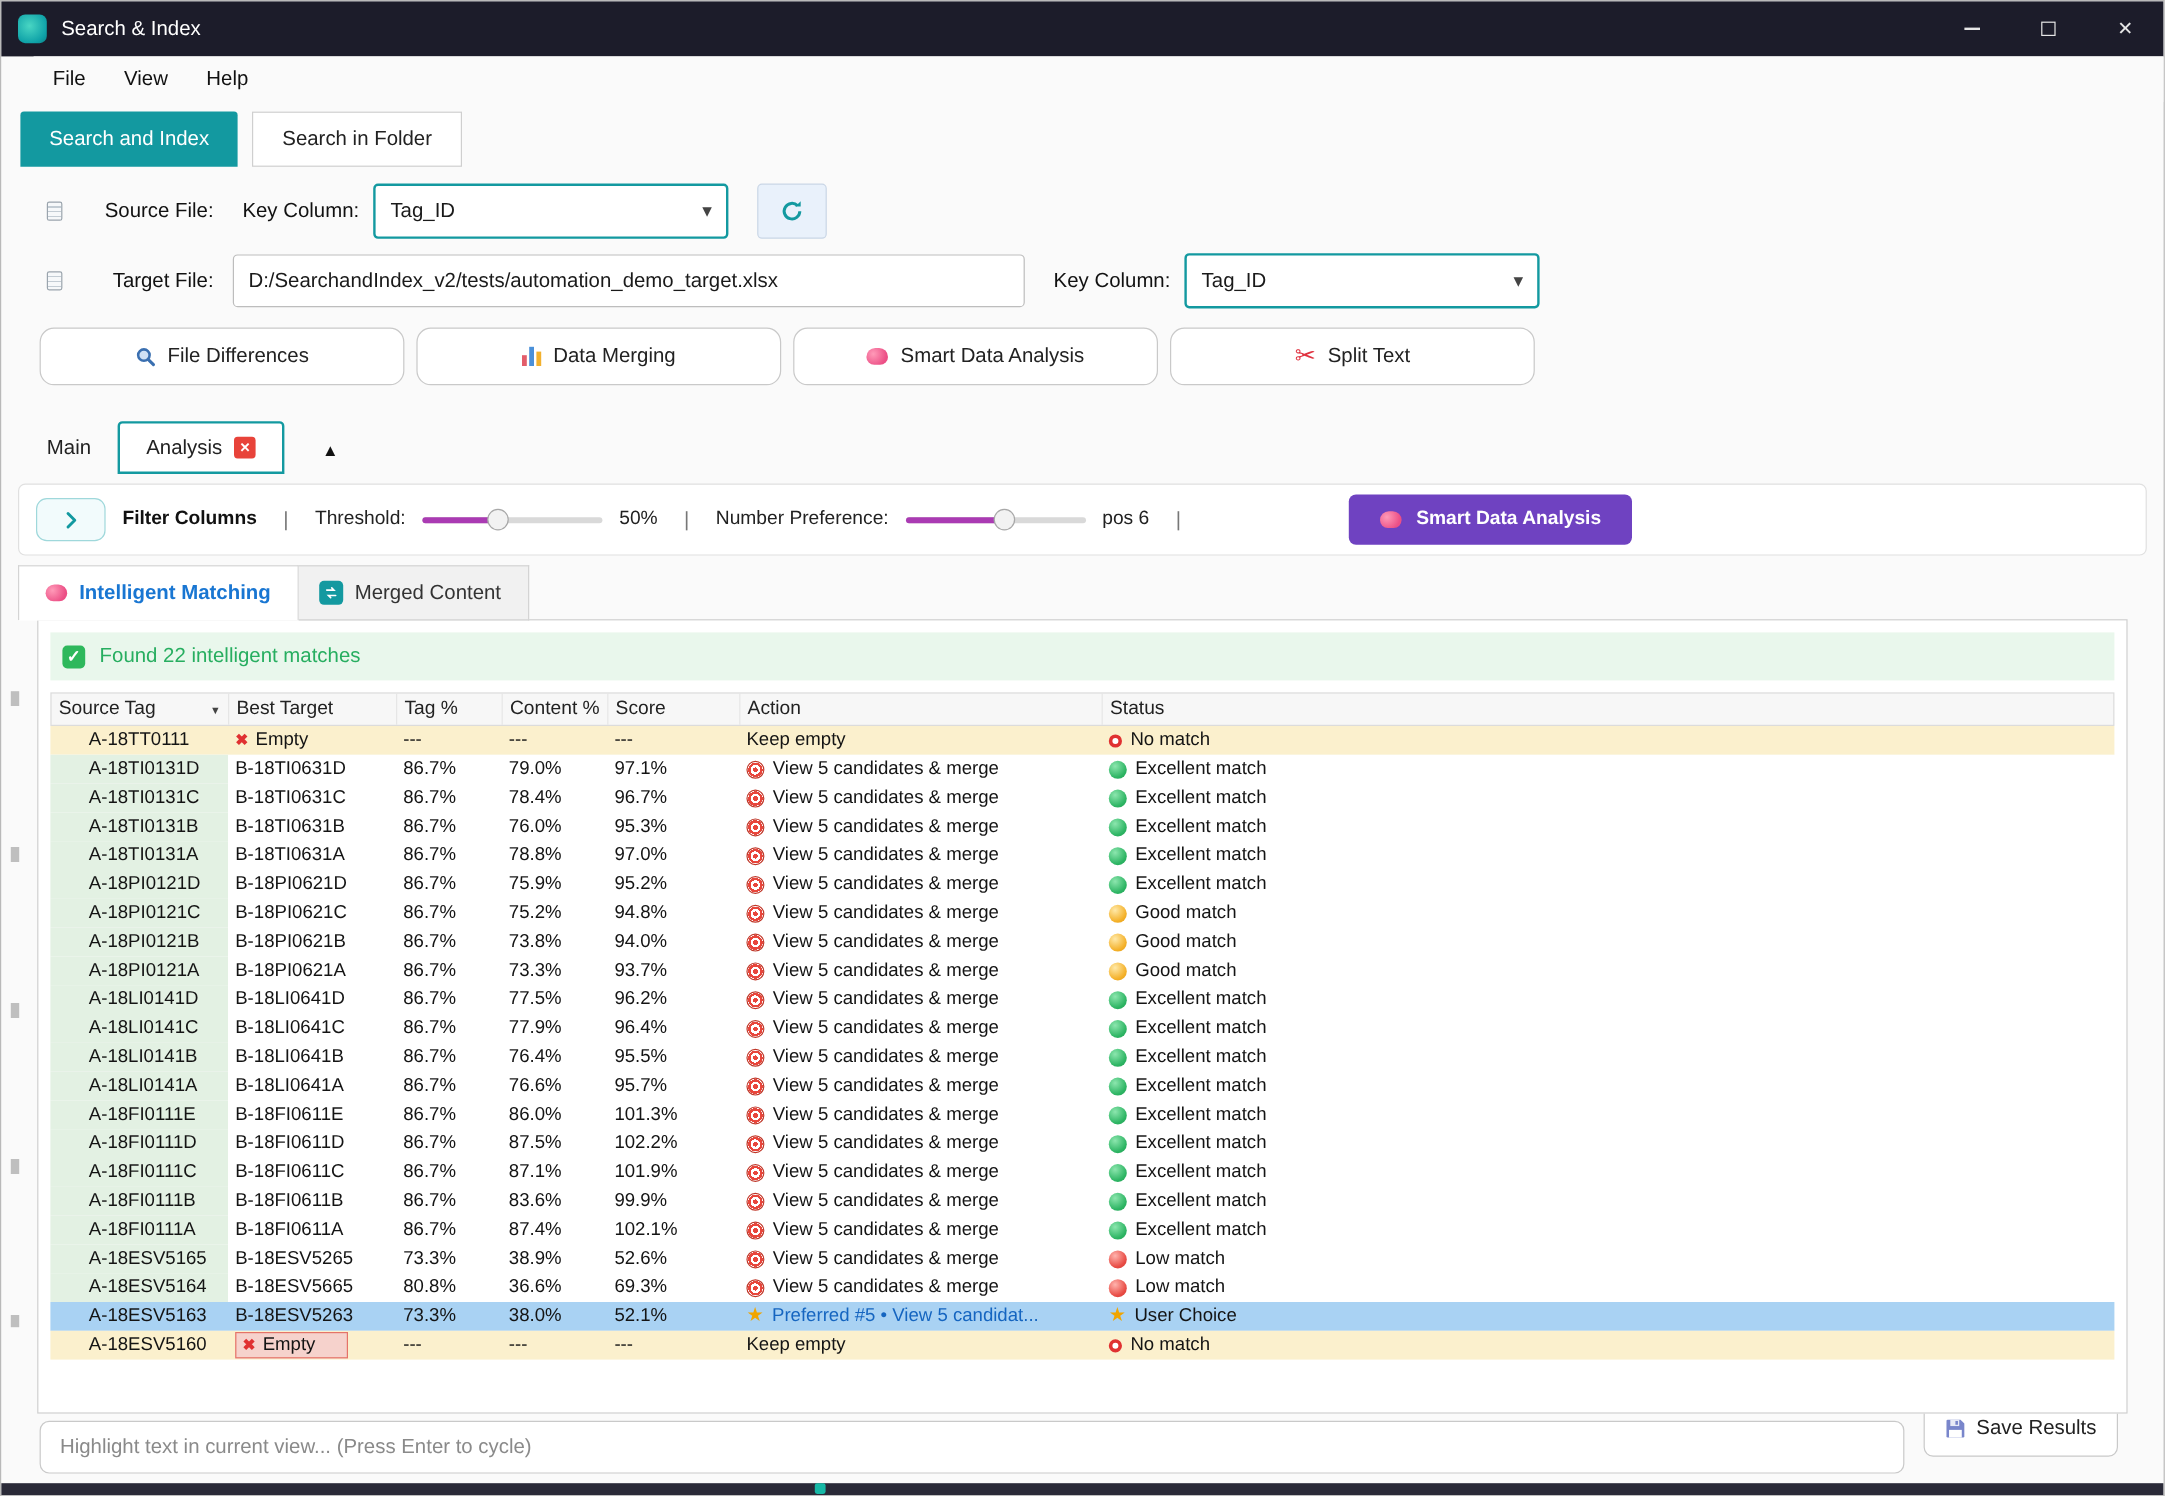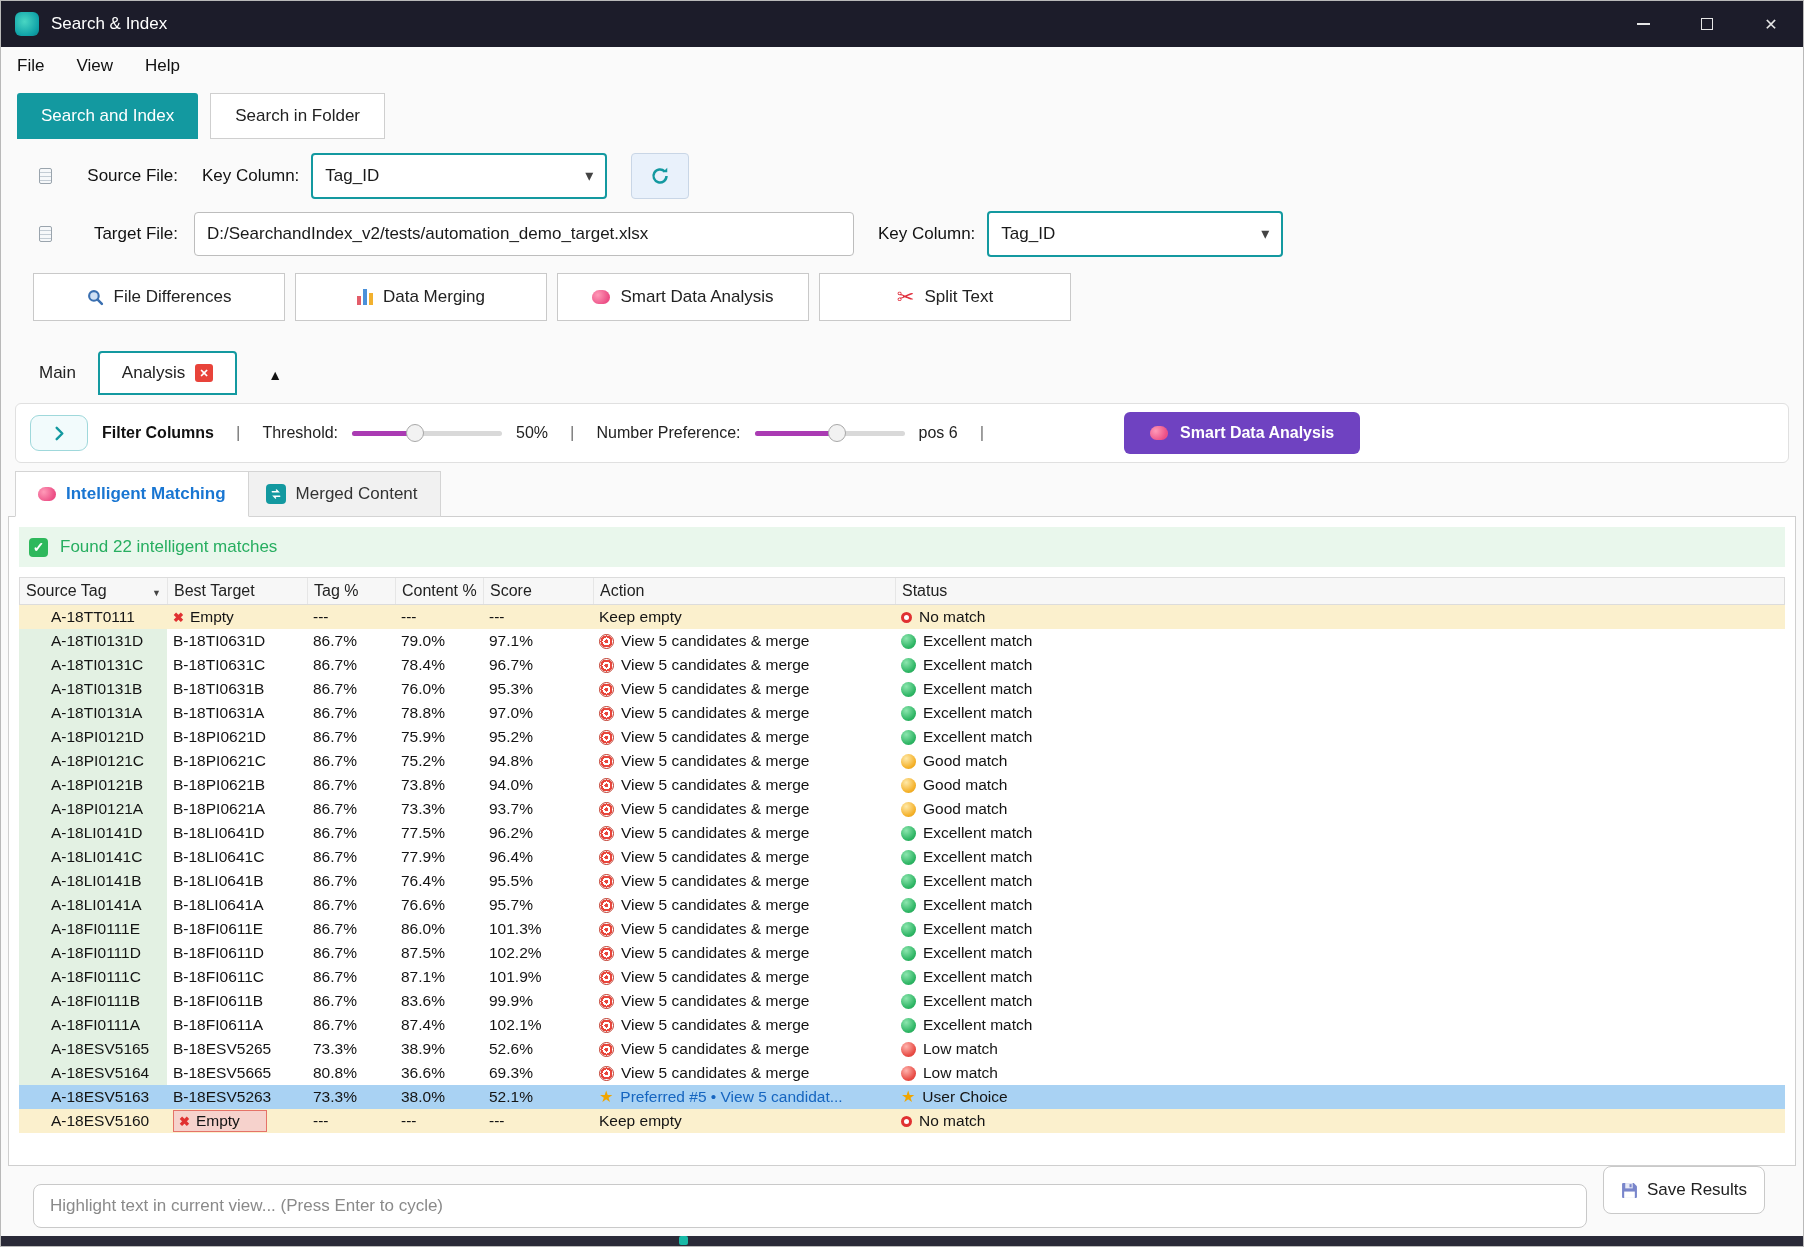--- a/index.html
+++ b/index.html
@@ -13,21 +13,21 @@
   .titlebar { height:46px; background:#1c1c2a; display:flex; align-items:center; padding-left:14px; color:#fff; }
   .app-icon { width:24px; height:24px; border-radius:6px; flex:none;
     background:radial-gradient(circle at 40% 40%, #49d6c3, #0fa2a8 70%, #0c7f86); }
   .title-text { margin-left:12px; font-size:17px; }
   .win-controls { margin-left:auto; display:flex; height:100%; }
   .win-btn { width:64px; height:100%; display:flex; align-items:center; justify-content:center; color:#e6e6e6; }
   .min-glyph { width:13px; height:2px; background:#e6e6e6; }
   .max-glyph { width:12px; height:12px; border:1.5px solid #e6e6e6; }
   .close-glyph::before { content:"✕"; font-size:16px; }
   
-  .menubar { height:38px; display:flex; align-items:center; padding-left:4px; gap:8px; background:#fafafa; }
+  .menubar { height:38px; display:flex; align-items:center; padding-left:4px; gap:8px; background:#fafafa;margin-left:27px; }
   .menu-item { padding:4px 12px; font-size:17px; color:#111; }
   
   .main-tabs { display:flex; margin:8px 12px 0 16px;gap:12px; }
   .mtab { height:46px; display:flex; align-items:center; padding:0 24px; font-size:17px; }
   .mtab.active { background:#1399a0; color:#fff; border-radius:3px 3px 0 0; }
   .mtab.inactive { background:#fff; border:1px solid #cfcfcf; color:#222; }
   
   .form-row { display:flex; align-items:center; margin:12px 0 0 38px; height:46px; }
   .form-row.first { margin-top:14px; }
   .doc-icon { width:13px; height:16px; flex:none; border:1px solid #9aa4ad; border-radius:2px;
@@ -37,21 +37,21 @@
     background:#fff; font-size:17px; padding:0 12px; color:#1a1a1a; font-family:"Liberation Sans",sans-serif; }
   .key-label { margin-left:24px; font-size:17px; color:#111; }
   .combo { width:296px; height:46px; margin-left:12px; border:2px solid #1399a0; border-radius:4px;
     background:#fff; display:flex; align-items:center; padding:0 2px 0 12px; font-size:17px; }
   .combo-arrow { margin-left:auto; padding:0 10px; }
   .combo-arrow::before { content:"▾"; color:#444; font-size:16px; }
   .refresh-btn { width:58px; height:46px; margin-left:24px; background:#e9f1fb; border:1px solid #c9d6e6;
     border-radius:4px; display:flex; align-items:center; justify-content:center; }
   
   .action-row { display:flex; gap:10px; margin:16px 0 0 32px; }
-  .action-btn { width:252px; height:48px; background:#fff; border:1px solid #c9c9c9; border-radius:0;
+  .action-btn { width:304px; height:48px; background:#fff; border:1px solid #c9c9c9; border-radius:12px;
     display:flex; align-items:center; justify-content:center; gap:10px; font-size:17px; color:#222; }
   .bar-chart-icon { display:inline-flex; align-items:flex-end; gap:2px; height:16px; }
   .bar-chart-icon i { width:4px; display:block; }
   .bar-chart-icon i:nth-child(1){ height:9px;  background:#e35d6a; }
   .bar-chart-icon i:nth-child(2){ height:16px; background:#4a90d9; }
   .bar-chart-icon i:nth-child(3){ height:12px; background:#f2b12e; }
   .brain-icon { width:18px; height:14px; flex:none; border-radius:9px 9px 8px 8px;
     background:radial-gradient(circle at 32% 35%, #ff9ab8, #ec4f86 72%); }
   .scissors-icon::before { content:"✂"; color:#e0313f; font-size:21px; line-height:1; }
   
@@ -78,21 +78,21 @@
   .tb-value { font-size:16px; color:#222; }
   .analysis-btn { margin-left:118px; height:42px; padding:0 26px; background:#6f42c1; border-radius:6px;
     color:#fff; font-weight:bold; font-size:16px; display:flex; align-items:center; gap:12px; border:none; }
   
   .view-tabs { display:flex; margin:8px 0 -1px 14px; position:relative; z-index:2; }
   .vtab { height:46px; display:flex; align-items:center; gap:10px; padding:0 22px; font-size:17px;
     border:1px solid #d4d4d4; }
   .vtab.active { background:#fff; border-bottom:1px solid #fff; color:#1976d2; font-weight:bold; }
   .vtab.inactive { background:#f1f1f1; color:#333; border-left:none;padding-left:17px; }
   .merge-icon { width:20px; height:20px; border-radius:4px; background:#1399a0; display:flex; align-items:center; justify-content:center; }
-  .content-panel { margin:0 7px; border:1px solid #cfcfcf; background:#fff; padding-bottom:32px; position:relative; z-index:1; }
+  .content-panel { margin:0 30px; border:1px solid #cfcfcf; background:#fff; padding-bottom:44px; position:relative; z-index:1; }
   
   .banner { margin:10px; height:40px; background:#e9f7ec; display:flex; align-items:center; gap:12px; padding:0 10px; }
   .check-icon { width:19px; height:19px; background:#2eb85c; border-radius:4px; display:flex; align-items:center; justify-content:center; }
   .check-icon::before { content:"✓"; color:#fff; font-size:14px; font-weight:bold; }
   .banner-text { color:#27ae60; font-size:17px; }
   
   .table-wrap { margin:0 10px; }
   .thead, .trow { display:grid; grid-template-columns:148px 140px 88px 88px 110px 302px 1fr; }
   .thead { background:#f7f7f7; border:1px solid #dcdcdc; height:28px; align-items:center; }
   .th { font-size:16px; color:#222; padding:0 6px; display:flex; align-items:center; height:100%; border-right:1px solid #e6e6e6; white-space:nowrap; overflow:hidden; }

